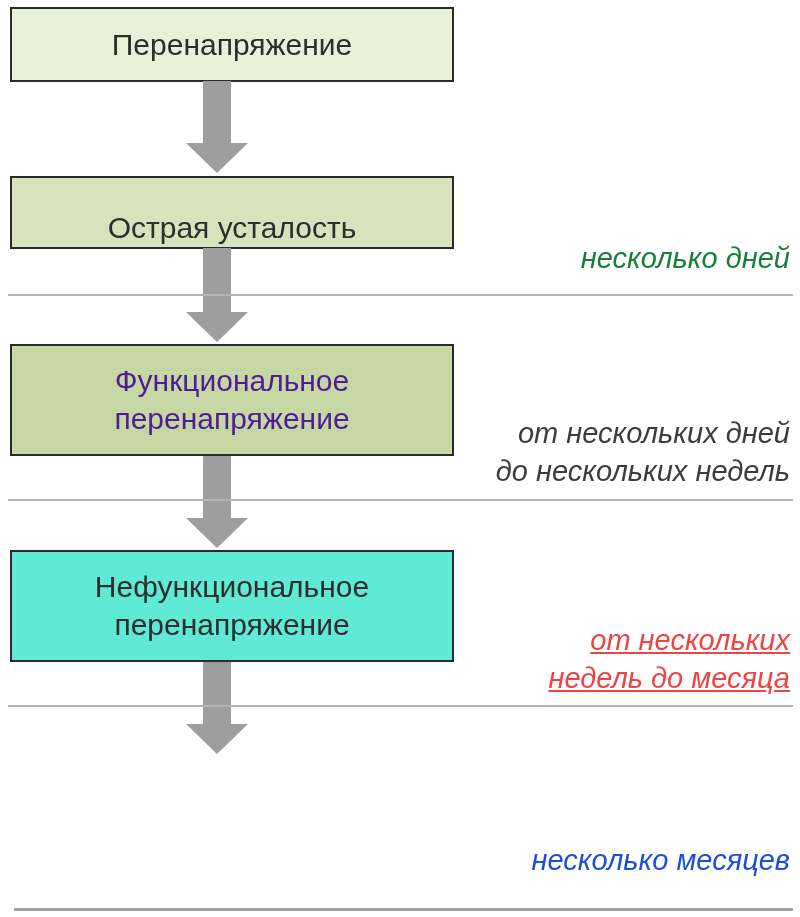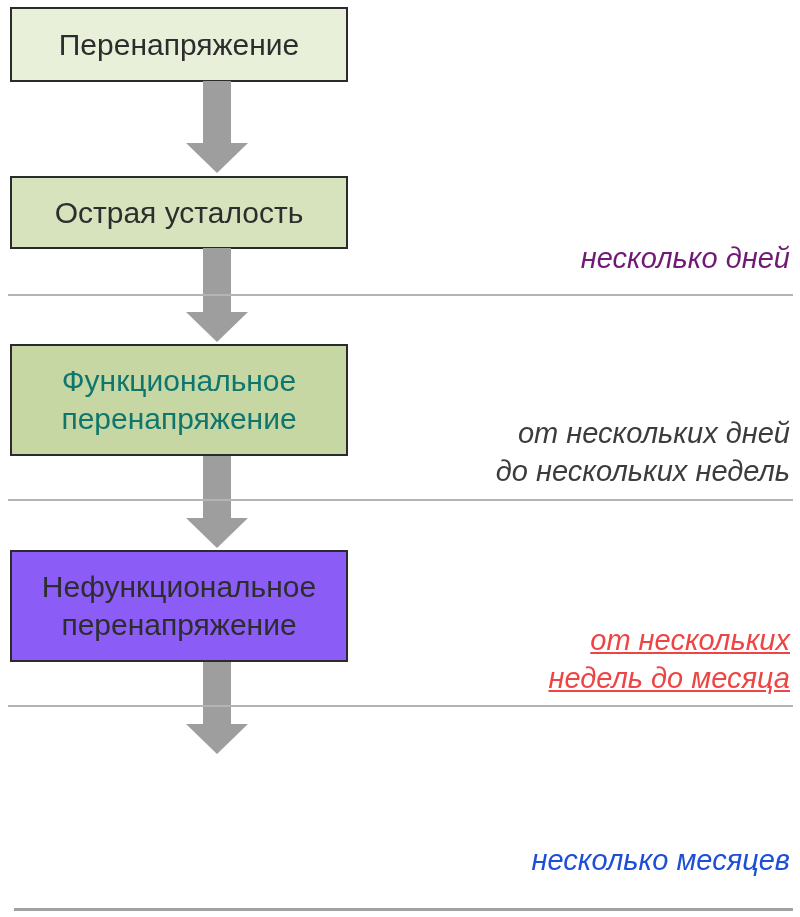--- a/index.html
+++ b/index.html
@@ -11,33 +11,33 @@
   .canvas {
     position: relative;
     width: 800px;
     height: 917px;
     background: #ffffff;
     overflow: hidden;
   }
   .stage-box {
     position: absolute;
     left: 10px;
-    width: 338px;
+    width: 444px;
     box-sizing: border-box;
     border: 2px solid #2b2b2b;
     display: flex;
     align-items: center;
     justify-content: center;
     text-align: center;
     font-size: 30px;
     line-height: 38px;
     padding: 0 28px;
   }
   .box-1 { top: 7px;   height: 75px;  }
-  .box-2 { top: 176px; height: 73px;  }
+  .box-2 { top: 176px; height: 73px; align-items: flex-end;  }
   .box-3 { top: 344px; height: 112px; }
   .box-4 { top: 550px; height: 112px; }
   .box-5 { top: 756px; height: 112px; }
 
   .arrow {
     position: absolute;
     left: 186px;
     width: 62px;
   }
   .arrow .shaft {
@@ -93,24 +93,24 @@
 
   <div class="stage-box box-1" style="background-color: rgb(233, 240, 217);">
     <span style="color: rgb(45, 45, 45);">Перенапряжение</span>
   </div>
 
   <div class="stage-box box-2" style="background-color: rgb(215, 227, 189);">
     <span style="color: rgb(45, 45, 45);">Острая усталость</span>
   </div>
 
   <div class="stage-box box-3" style="background-color: rgb(199, 215, 164);">
-    <span style="color: #0f766e;">Функциональное перенапряжение</span>
+    <span style="color: #4c1d95;">Функциональное перенапряжение</span>
   </div>
 
-  <div class="stage-box box-4" style="background-color: #8b5cf6;">
+  <div class="stage-box box-4" style="background-color: #5eead4;">
     <span style="color: rgb(45, 45, 45);">Нефункциональное перенапряжение</span>
   </div>
 
 
   <div class="arrow arrow-1">
     <div class="shaft" style="background-color: rgb(158, 158, 158);"></div>
     <div class="head" style="border-top-color: rgb(158, 158, 158);"></div>
   </div>
   <div class="arrow arrow-2">
     <div class="shaft" style="background-color: rgb(158, 158, 158);"></div>
@@ -118,21 +118,21 @@
   </div>
   <div class="arrow arrow-3">
     <div class="shaft" style="background-color: rgb(158, 158, 158);"></div>
     <div class="head" style="border-top-color: rgb(158, 158, 158);"></div>
   </div>
   <div class="arrow arrow-4">
     <div class="shaft" style="background-color: rgb(158, 158, 158);"></div>
     <div class="head" style="border-top-color: rgb(158, 158, 158);"></div>
   </div>
 
-  <div class="duration duration-1" style="color: #701a75;">несколько дней</div>
+  <div class="duration duration-1" style="color: #15803d;">несколько дней</div>
   <div class="duration duration-2" style="color: rgb(60, 60, 60);">от нескольких дней
 до нескольких недель</div>
   <div class="duration duration-3" style="color: #ef4444; text-decoration: underline;">от нескольких
 недель до месяца</div>
   <div class="duration duration-4" style="color: #1d4ed8;">несколько месяцев</div>
 
   <div class="separator sep-1" style="background-color: rgb(180, 180, 180);"></div>
   <div class="separator sep-2" style="background-color: rgb(180, 180, 180);"></div>
   <div class="separator sep-3" style="background-color: rgb(180, 180, 180);"></div>
   <div class="separator sep-4" style="background-color: rgb(162, 162, 162);"></div>

